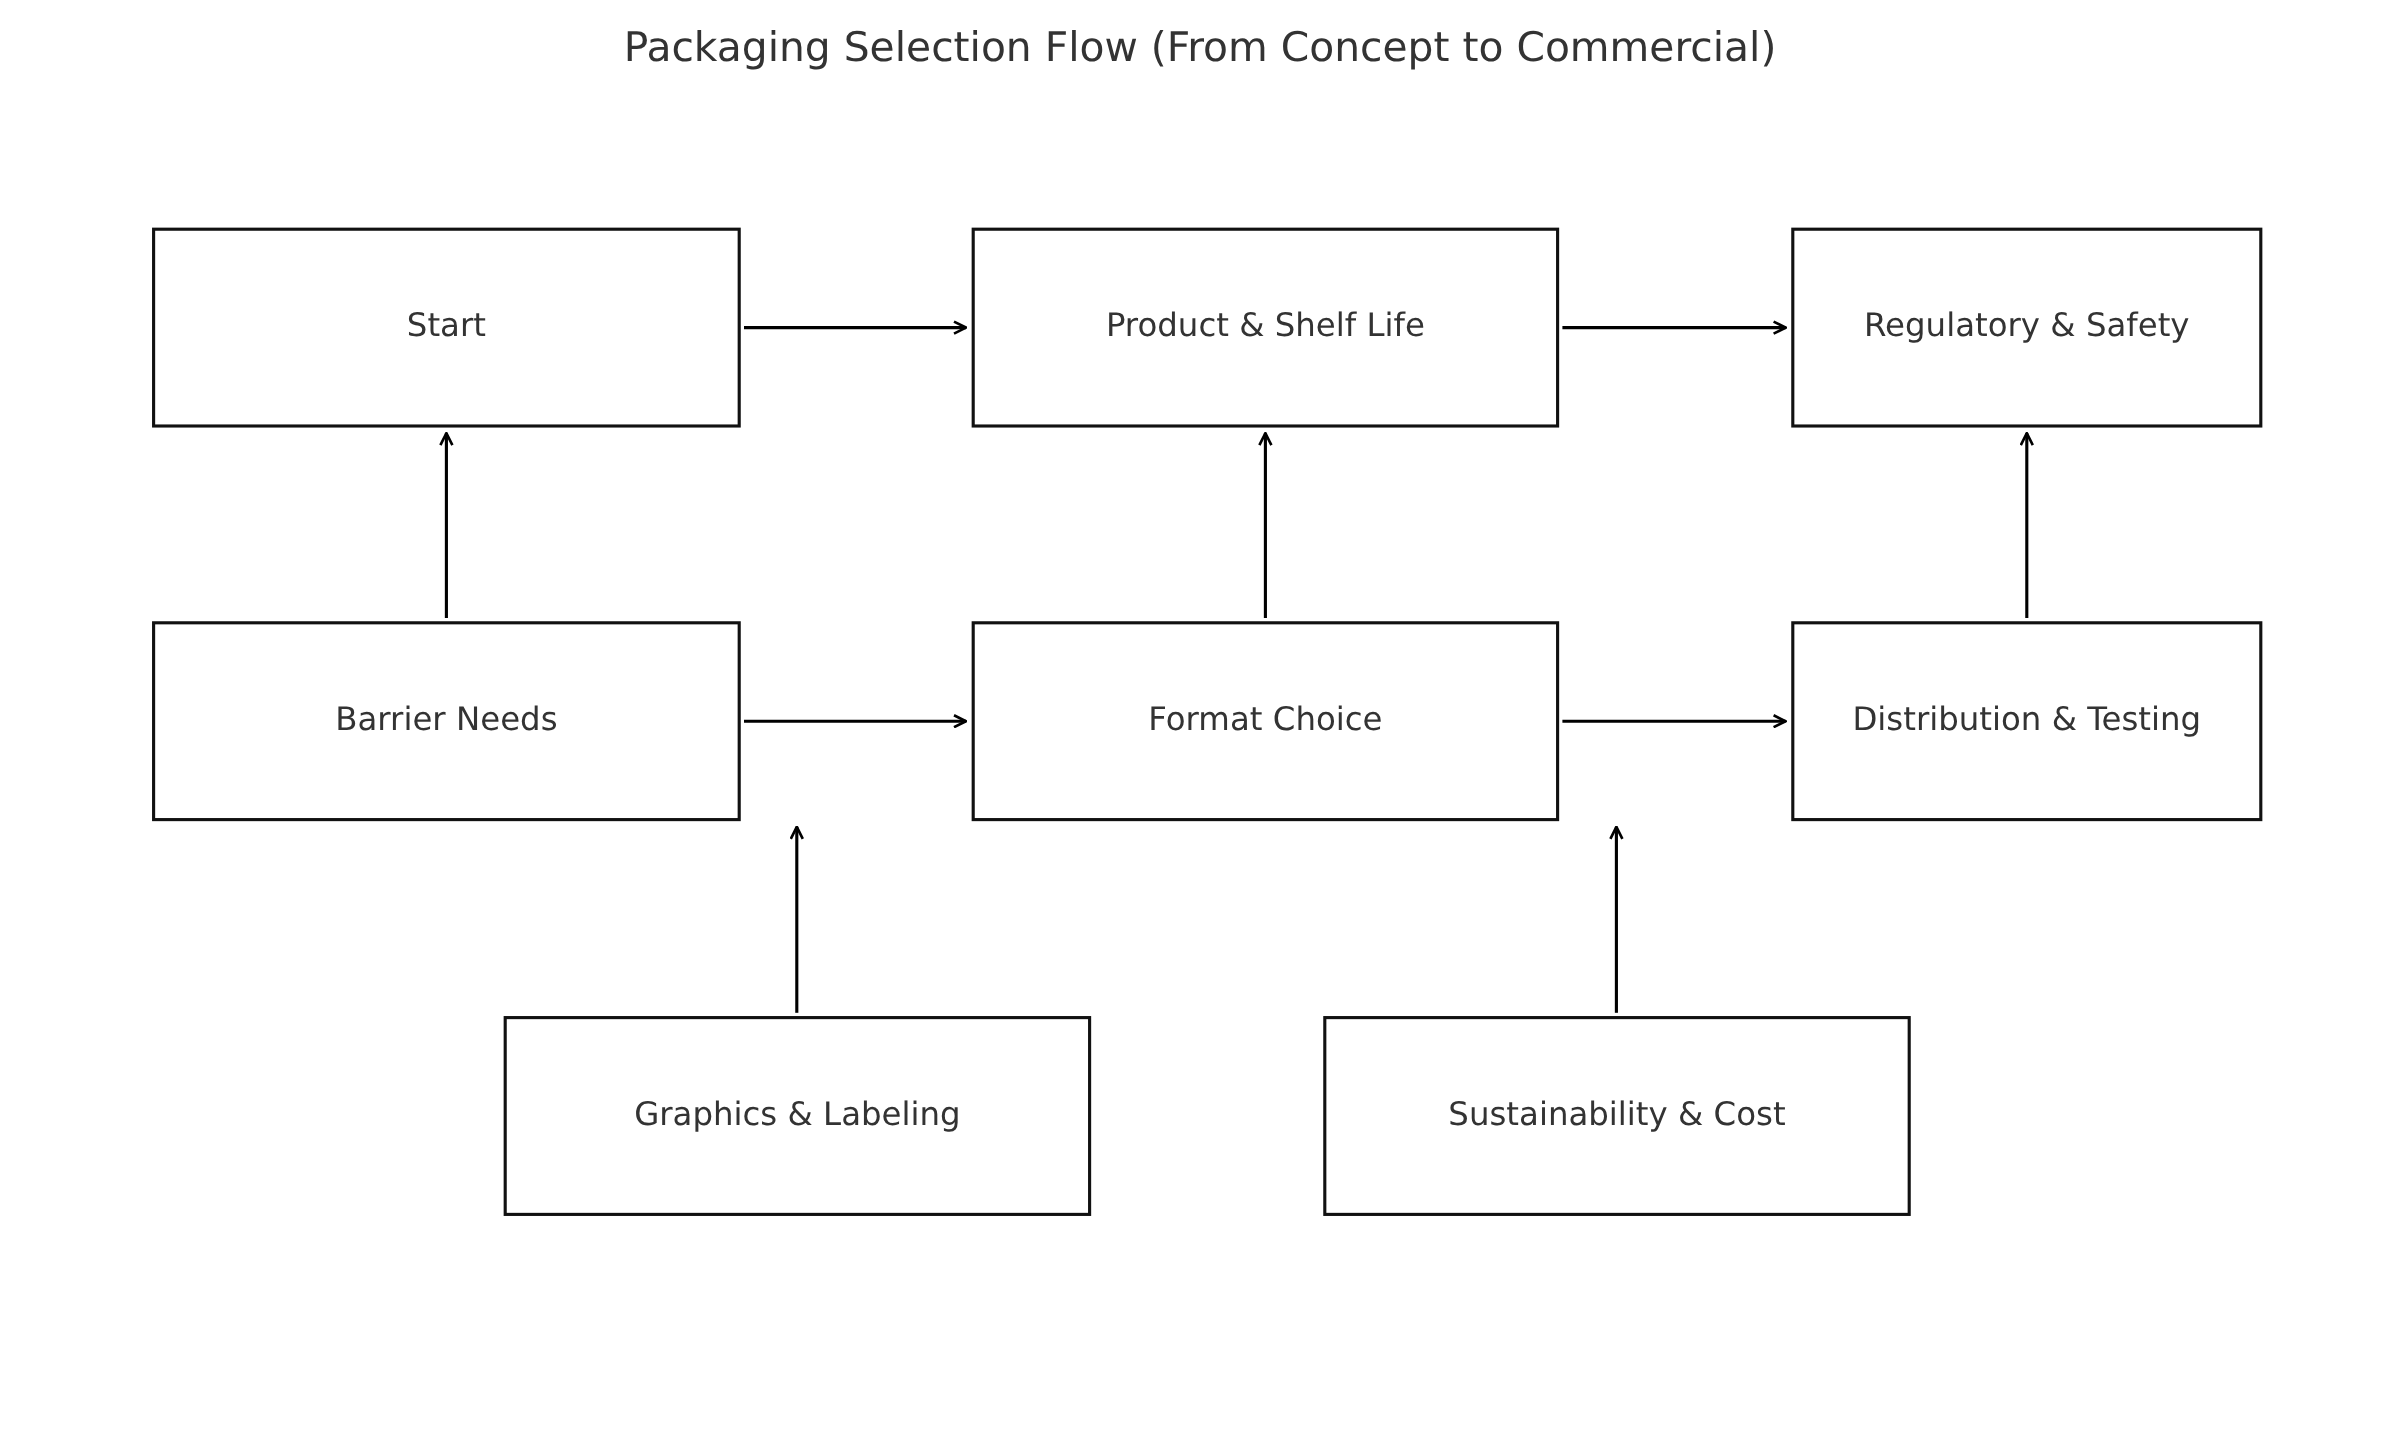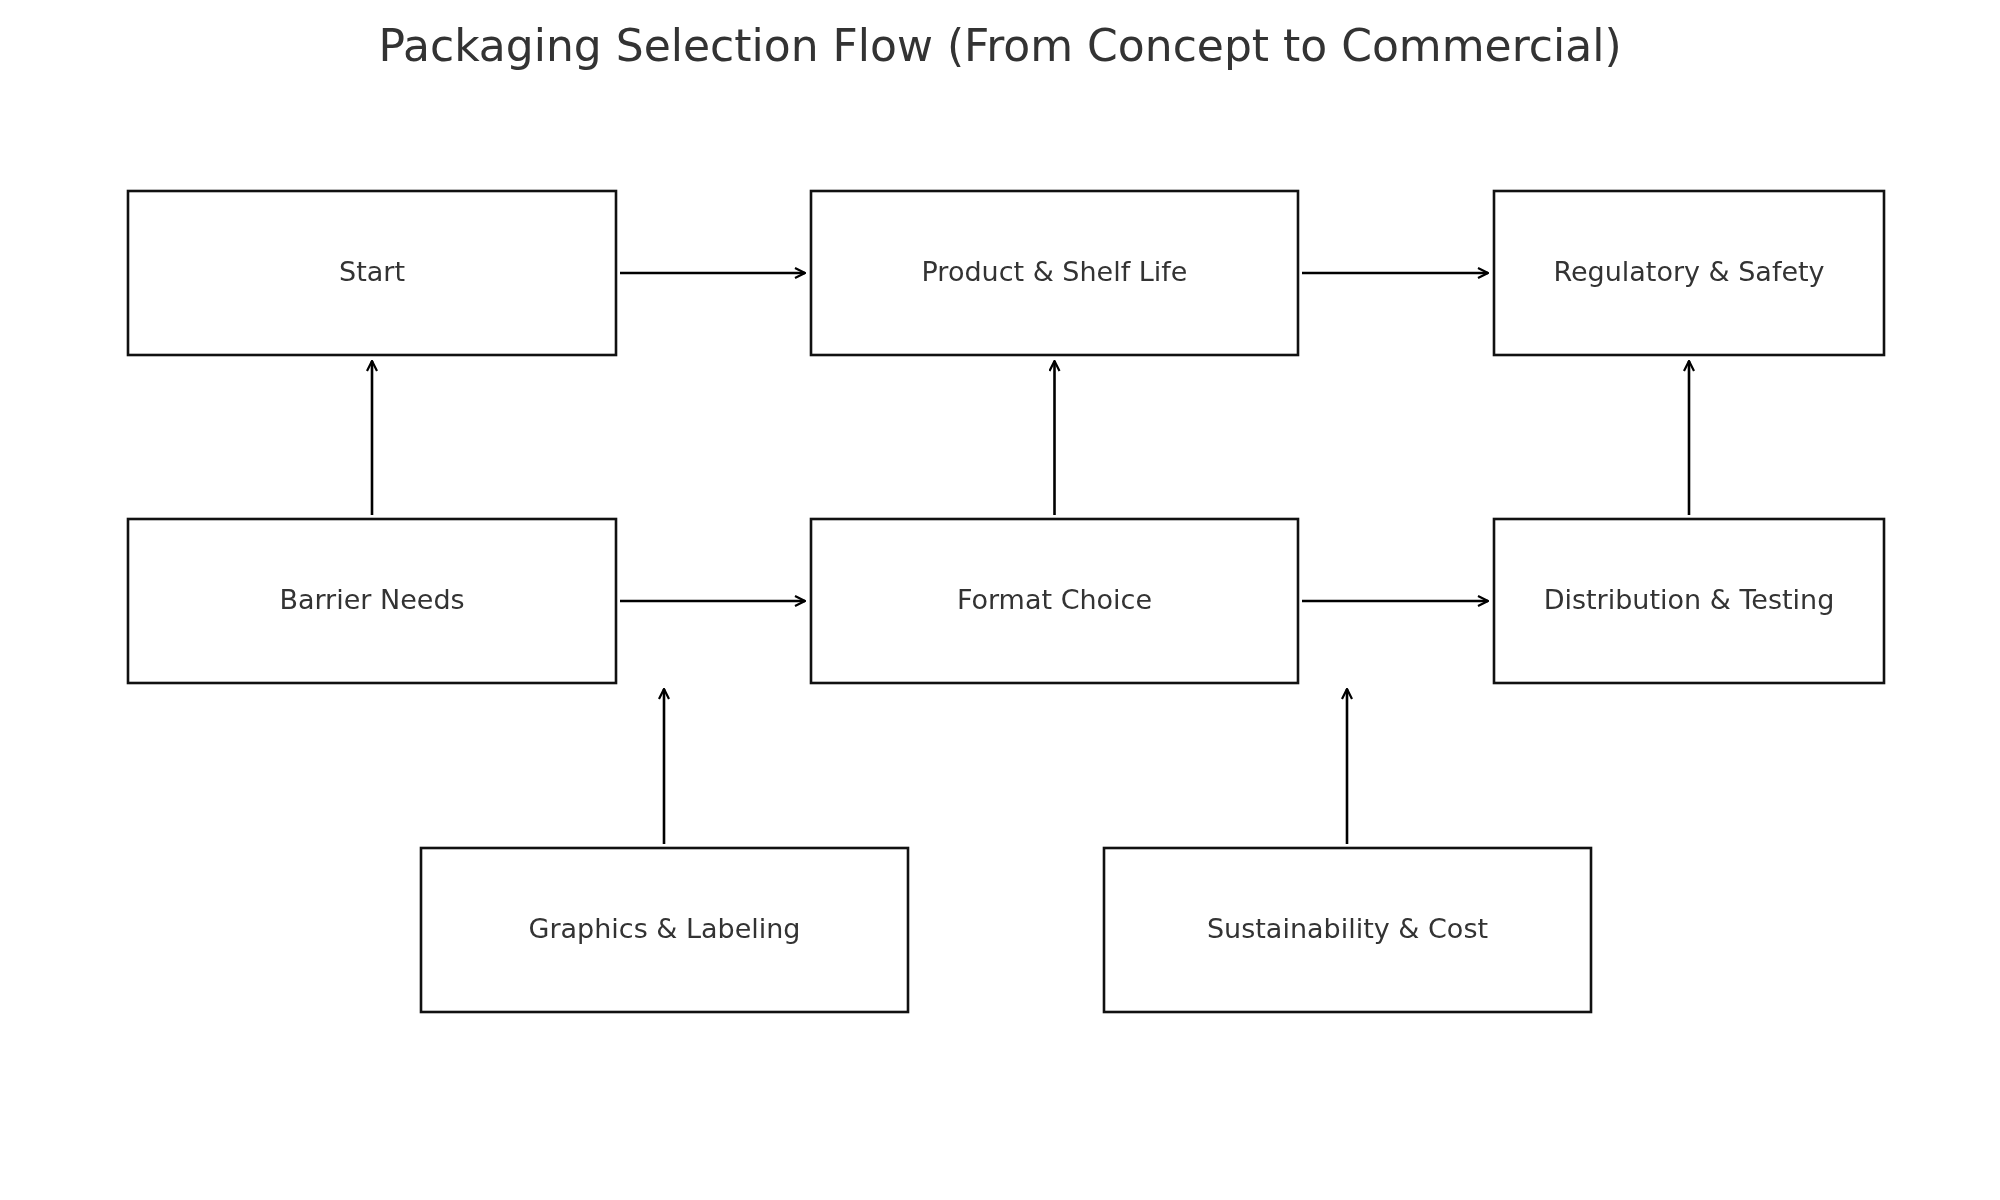--- a/index.html
+++ b/index.html
@@ -1,19 +1,19 @@
 <!DOCTYPE html>
 <html><head>
   <meta charset="utf-8">
   <style>
     html, body { margin: 0; padding: 0; background: #ffffff; }
     body { width: 2000px; height: 1200px; position: relative; overflow: hidden;
            font-family: "DejaVu Sans", sans-serif; }
     #title { position: absolute; left: 0; top: 20px; width: 2000px; text-align: center;
-             font-size: 44px; color: #333333; margin: 0; font-weight: normal; }
+             font-size: 34px; color: #333333; margin: 0; font-weight: normal; }
     #diagram { position: absolute; left: 0; top: 0; }
     .node-rect { fill: #ffffff; stroke: #111111; stroke-width: 2.6; }
     .node-label { font-family: "DejaVu Sans", sans-serif; font-size: 27px; fill: #333333;
                   text-anchor: middle; dominant-baseline: middle; }
     .edge { stroke: #000000; stroke-width: 2.6; fill: none; }
   </style>
 </head>
 <body>
 
 <h1 id="title">Packaging Selection Flow (From Concept to Commercial)</h1>

